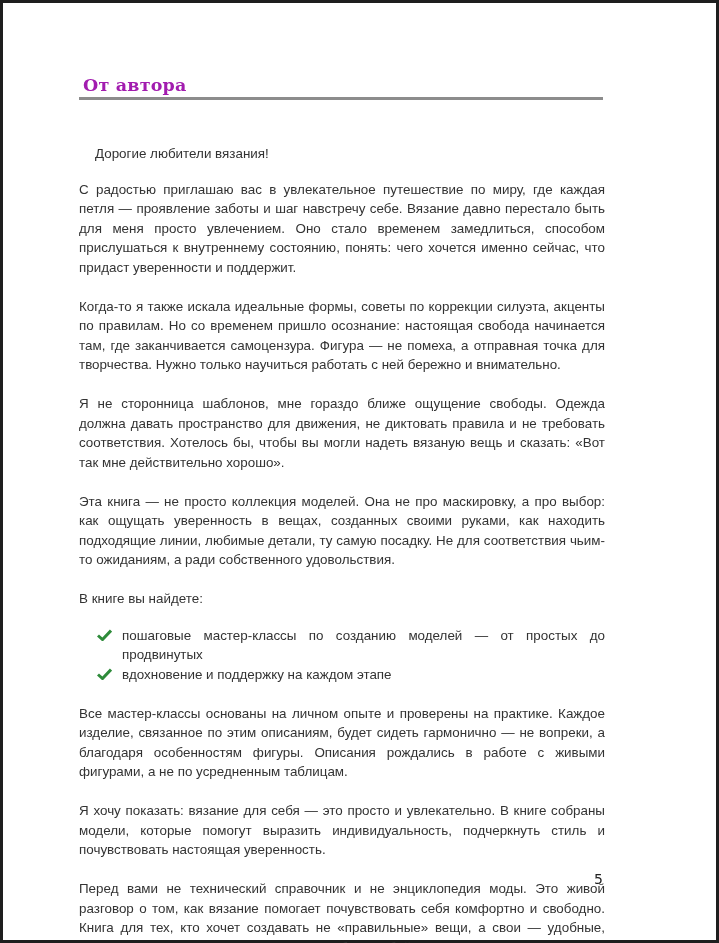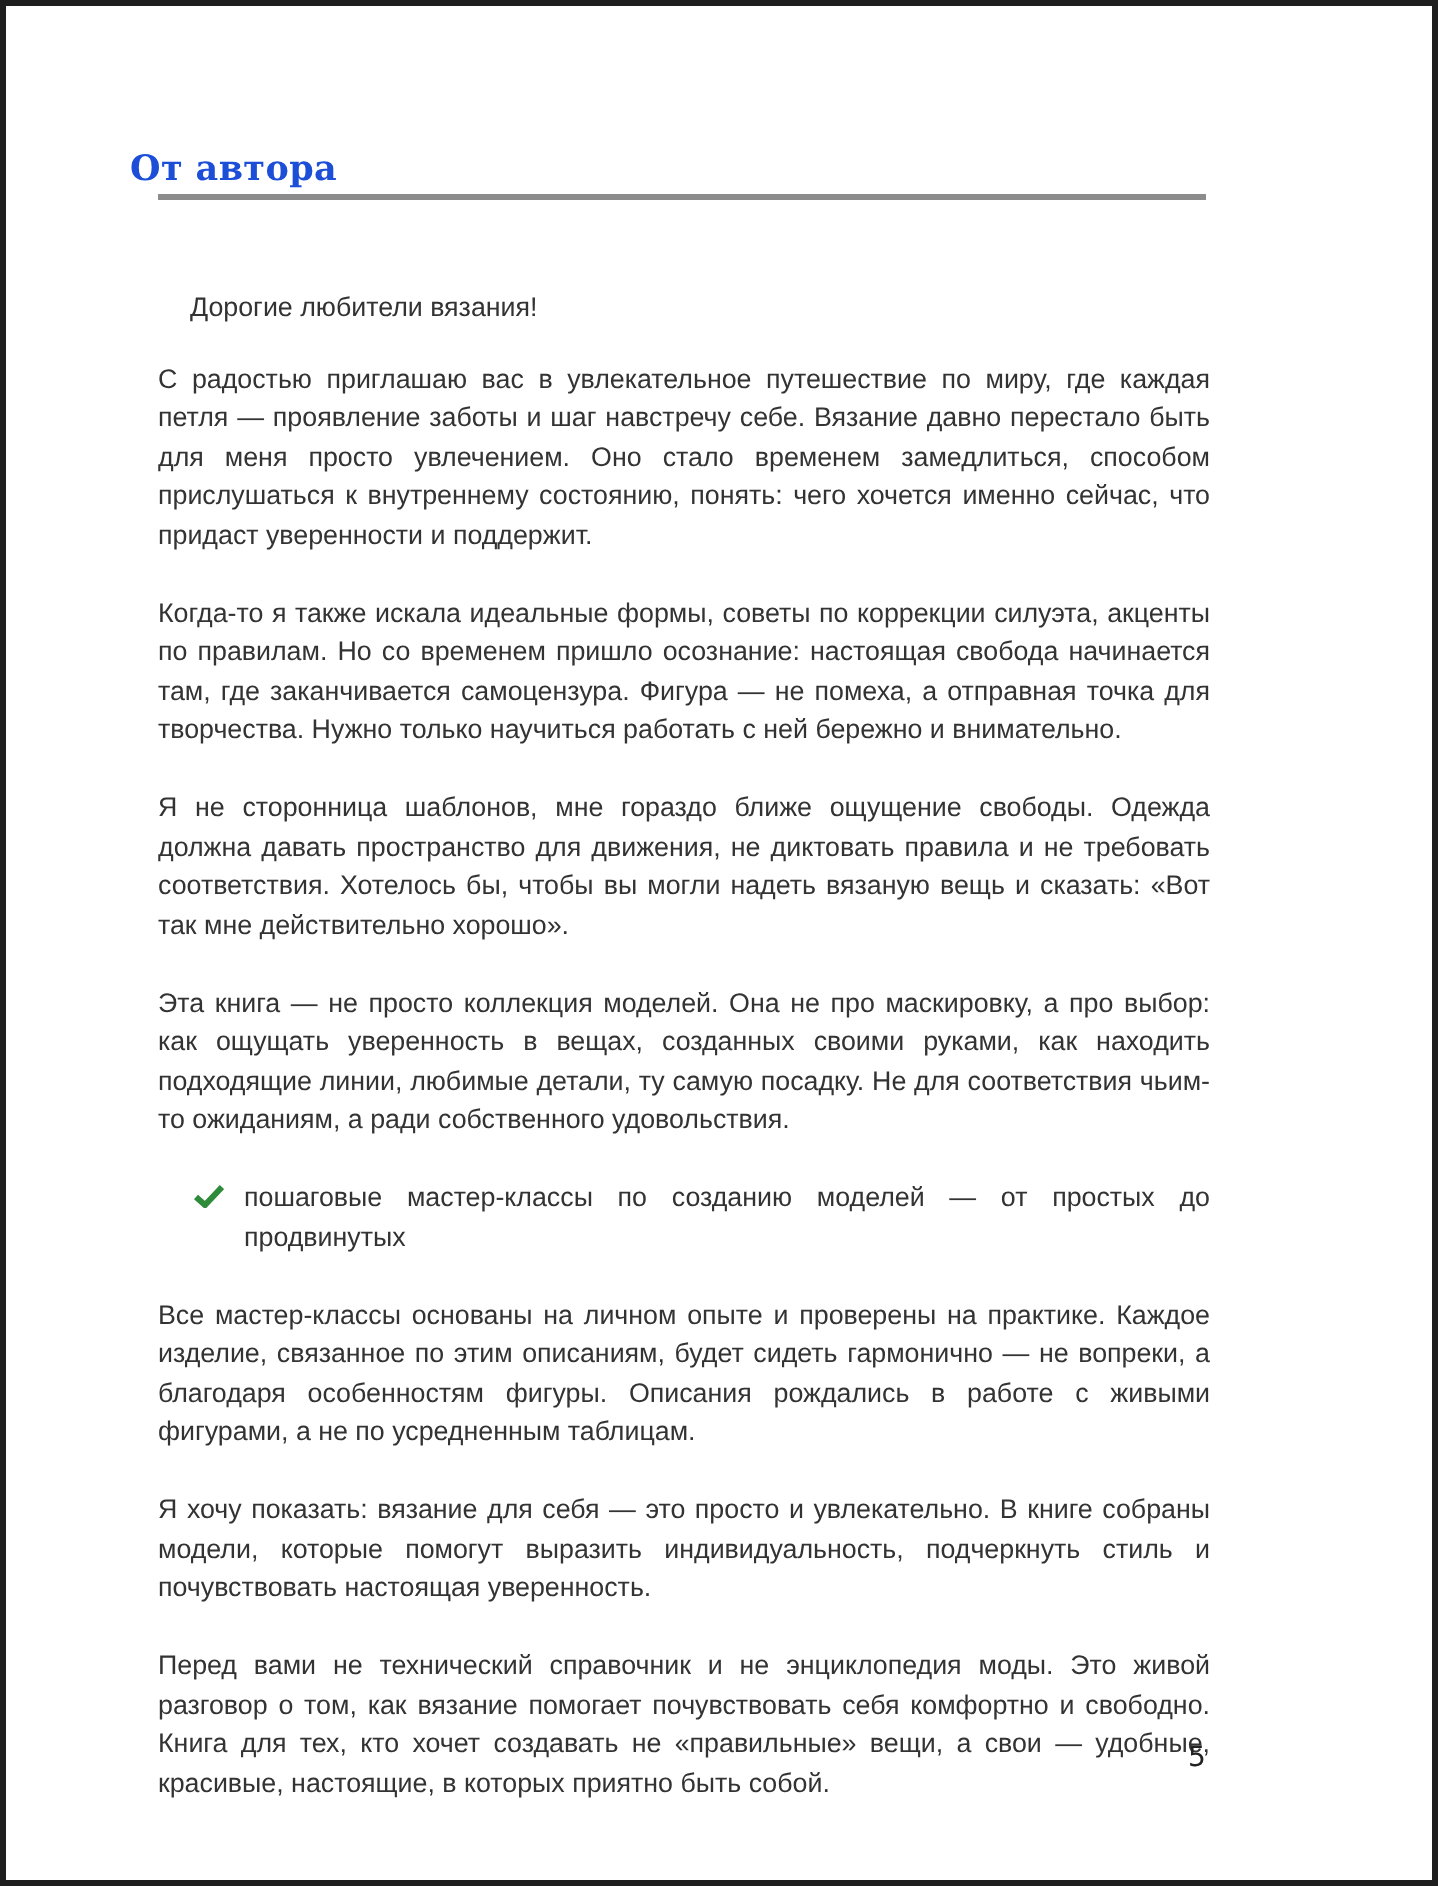--- a/index.html
+++ b/index.html
@@ -16,26 +16,26 @@
     .page {
       position: absolute;
       left: 3px;
       top: 3px;
       width: 713px;
       height: 937px;
       background: #ffffff;
     }
     .heading {
       position: absolute;
-      left: 62px;
+      left: 80px;
       top: 72px;
       font-family: "DejaVu Serif", serif;
       font-weight: bold;
       font-size: 17.5px;
-      color: #1d4ed8;
+      color: #a21caf;
       letter-spacing: 0.2px;
       margin: 0;
     }
     .heading-rule {
       position: absolute;
       left: 76px;
       top: 94px;
       width: 524px;
       height: 3px;
       background: #8c8c8c;
@@ -90,27 +90,34 @@
 <div class="page">
   <h1 class="heading">От автора</h1>
   <div class="heading-rule"></div>
 
   <div class="content" lang="ru">
     <p class="greeting">Дорогие любители вязания!</p>
     <p>С радостью приглашаю вас в увлекательное путешествие по миру, где каждая петля — проявление заботы и шаг навстречу себе. Вязание давно перестало быть для меня просто увлечением. Оно стало временем замедлиться, способом прислушаться к внутреннему состоянию, понять: чего хочется именно сейчас, что придаст уверенности и поддержит.</p>
     <p>Когда-то я также искала идеальные формы, советы по коррекции силуэта, акценты по правилам. Но со временем пришло осознание: настоящая свобода начинается там, где заканчивается самоцензура. Фигура — не помеха, а отправная точка для творчества. Нужно только научиться работать с ней бережно и внимательно.</p>
     <p>Я не сторонница шаблонов, мне гораздо ближе ощущение свободы. Одежда должна давать пространство для движения, не диктовать правила и не требовать соответствия. Хотелось бы, чтобы вы могли надеть вязаную вещь и сказать: «Вот так мне действительно хорошо».</p>
     <p>Эта книга — не просто коллекция моделей. Она не про маскировку, а про выбор: как ощущать уверенность в вещах, созданных своими руками, как находить подходящие линии, любимые детали, ту самую посадку. Не для соответствия чьим-то ожиданиям, а ради собственного удовольствия.</p>
+    <p style="margin-bottom: 17px;">В книге вы найдете:</p>
 
     <ul class="checklist">
       <li>
         <svg class="check-icon" viewBox="0 0 15 12">
           <path d="M1 6.5 L5.5 10.5 L14 1.5" fill="none" stroke="#2e8b3a" stroke-width="3" stroke-linejoin="miter"></path>
         </svg>
         <span>пошаговые мастер-классы по созданию моделей — от простых до продвинутых</span>
+      </li>
+      <li>
+        <svg class="check-icon" viewBox="0 0 15 12">
+          <path d="M1 6.5 L5.5 10.5 L14 1.5" fill="none" stroke="#2e8b3a" stroke-width="3" stroke-linejoin="miter"></path>
+        </svg>
+        <span>вдохновение и поддержку на каждом этапе</span>
       </li>
     </ul>
 
     <p>Все мастер-классы основаны на личном опыте и проверены на практике. Каждое изделие, связанное по этим описаниям, будет сидеть гармонично — не вопреки, а благодаря особенностям фигуры. Описания рождались в работе с живыми фигурами, а не по усредненным таблицам.</p>
     <p>Я хочу показать: вязание для себя — это просто и увлекательно. В книге собраны модели, которые помогут выразить индивидуальность, подчеркнуть стиль и почувствовать настоящая уверенность.</p>
     <p>Перед вами не технический справочник и не энциклопедия моды. Это живой разговор о том, как вязание помогает почувствовать себя комфортно и свободно. Книга для тех, кто хочет создавать не «правильные» вещи, а свои — удобные, красивые, настоящие, в которых приятно быть собой.</p>
   </div>
 
   <div class="page-number">5</div>
 </div>

